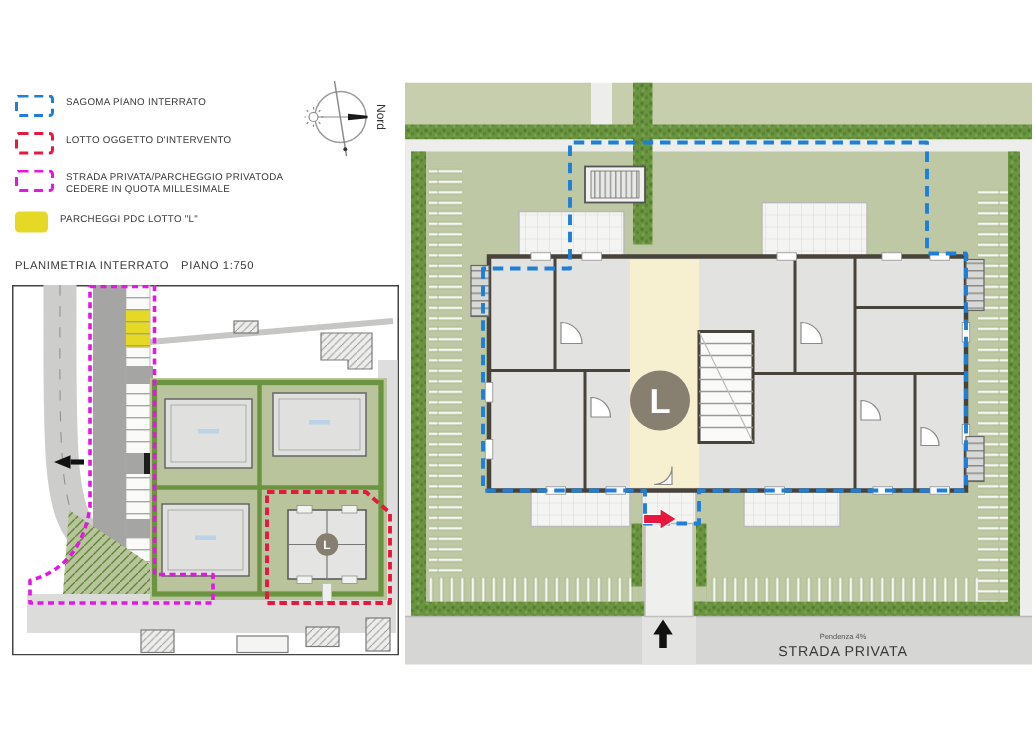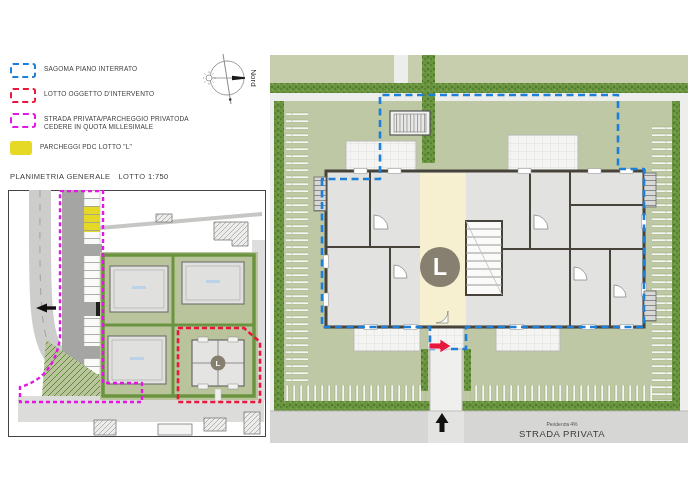--- a/index.html
+++ b/index.html
@@ -64,21 +64,21 @@
         <line x1="2.5" y1="24.5" x2="1.4" y2="23.4"></line>
           <line x1="9.5" y1="31.5" x2="10.6" y2="32.6"></line>
         <line x1="2.5" y1="31.5" x2="1.4" y2="32.6"></line>
           <line x1="9.5" y1="24.5" x2="10.6" y2="23.4"></line>
       </g>
       <text x="48" y="28" transform="rotate(90 48 28)" text-anchor="middle" font-size="8" fill="#333">Nord</text>
     </svg>
   </div>
 
   <div class="plan-title">
-    <span>PLANIMETRIA GENERALE</span><span class="scale">LOTTO 1:750</span>
+    <span>PLANIMETRIA INTERRATO</span><span class="scale">PIANO 1:750</span>
   </div>
 
   <div class="small-plan">
   <svg width="258" height="247" viewBox="0 0 258 247">
     <defs>
       <pattern id="hatch" width="5" height="5" patternUnits="userSpaceOnUse">
         <rect width="5" height="5" fill="#ededeb"></rect>
         <path d="M0,5 L5,0" stroke="#9a9a9a" stroke-width="0.7"></path>
       </pattern>
       <pattern id="hedgeP" width="6" height="6" patternUnits="userSpaceOnUse">

